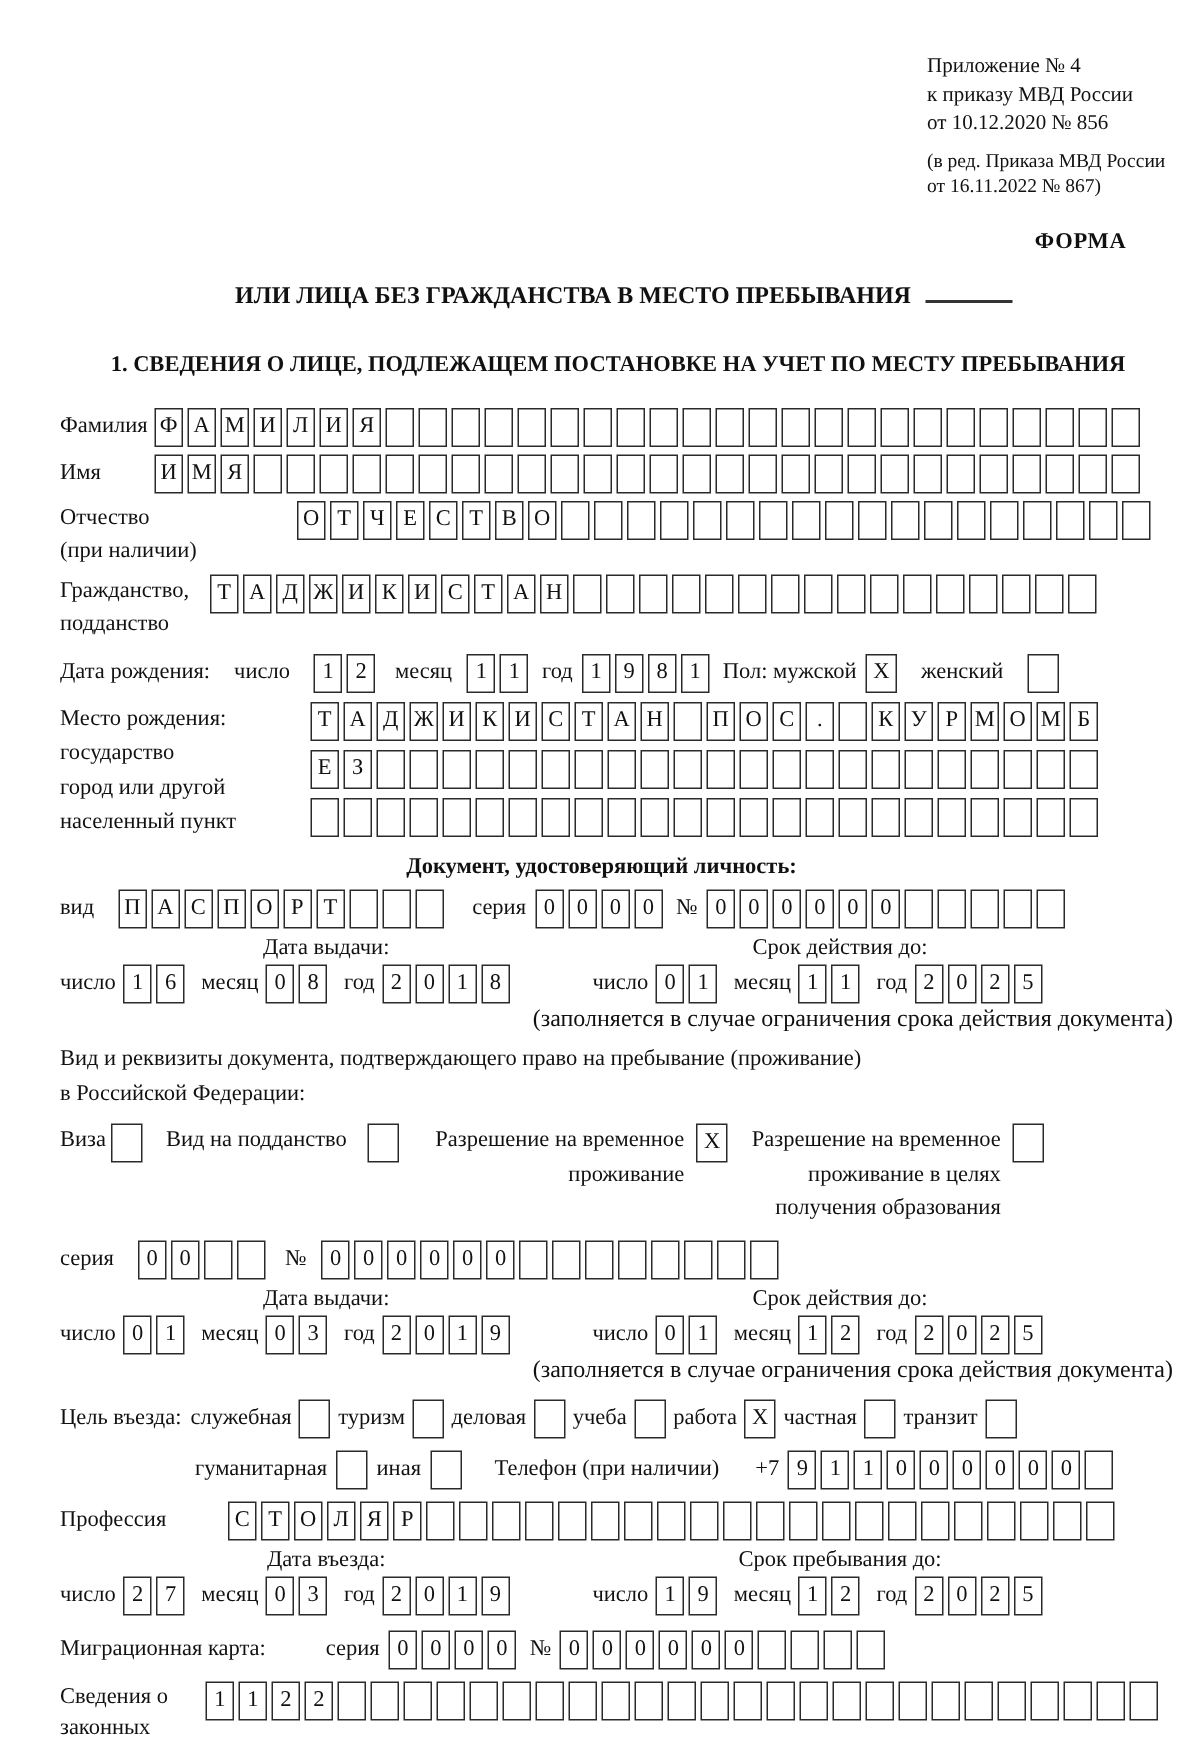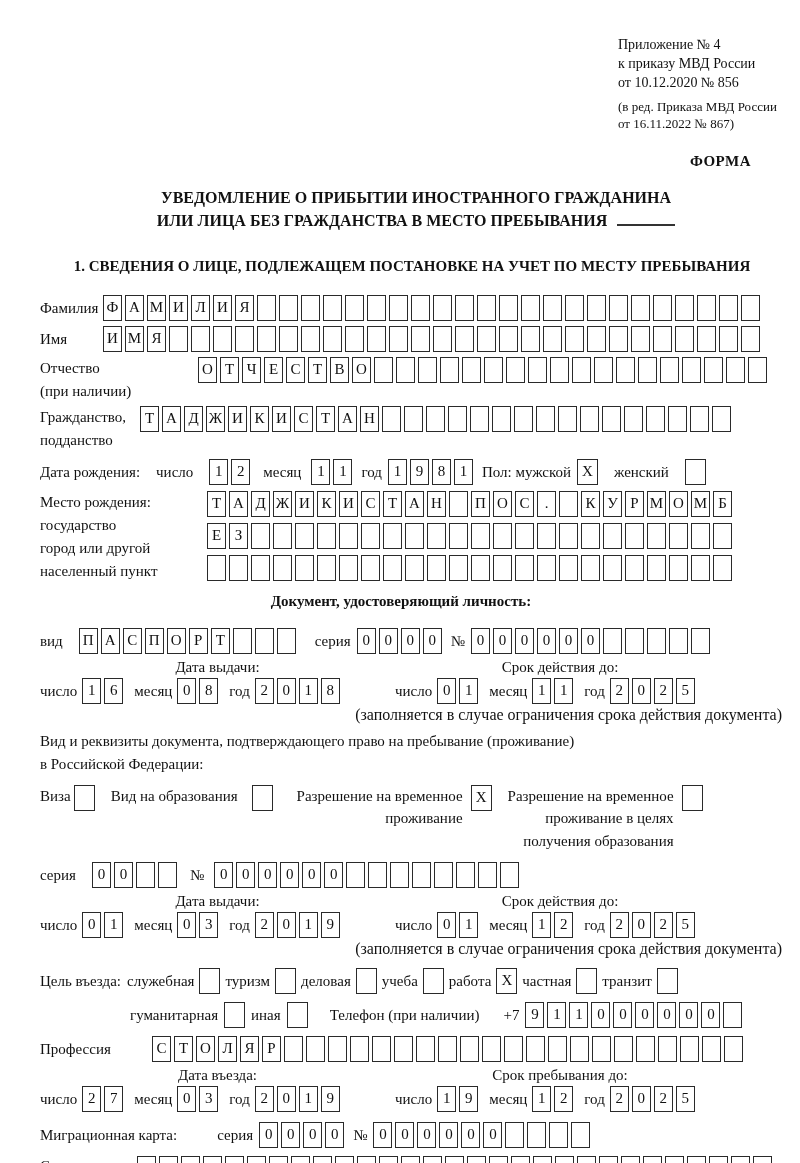--- a/index.html
+++ b/index.html
@@ -31,21 +31,21 @@
 
   .w-surname { width:63px; }
   .w-patr { width:158px; }
   .w-cit { width:100px; }
   .w-birth { width:167px; line-height:1.53; }
   .w-prof { width:112px; }
   .w-legal { width:97px; line-height:1.42; }
 
   .stack > .cells { margin-bottom:6px; }
 
-  .center-bold { text-align:center; font-weight:bold; font-size:15px; margin:6px 30px 18px 0; }
+  .center-bold { text-align:center; font-weight:bold; font-size:15px; margin:6px 30px 6px 0; }
 
   .gap6{ display:inline-block; width:6px; } .gap10{ display:inline-block; width:10px; }
   .gap16{ display:inline-block; width:16px; } .gap24{ display:inline-block; width:24px; }
 
   .date-labels { display:flex; font-size:15px; margin-top:4px; }
   .date-labels span { display:block; }
   .dl-left { width:355px; text-align:center; }
   .dl-right { width:330px; text-align:center; }
   .daterow { display:flex; align-items:center; margin-top:2px; }
   .dgroup { display:flex; align-items:center; }
@@ -76,21 +76,20 @@
     <div>от 10.12.2020 № 856</div>
     <div class="amend">
       <div>(в ред. Приказа МВД России</div>
       <div>от 16.11.2022 № 867)</div>
     </div>
   </div>
 
   <div class="forma">ФОРМА</div>
 
   <div class="title">
-    <div>УВЕДОМЛЕНИЕ О ПРИБЫТИИ ИНОСТРАННОГО ГРАЖДАНИНА</div>
     <div>
       <span>ИЛИ ЛИЦА БЕЗ ГРАЖДАНСТВА В МЕСТО ПРЕБЫВАНИЯ</span><span class="tuline"></span>
     </div>
   </div>
 
   <div class="sec1">1. СВЕДЕНИЯ О ЛИЦЕ, ПОДЛЕЖАЩЕМ ПОСТАНОВКЕ НА УЧЕТ ПО МЕСТУ ПРЕБЫВАНИЯ</div>
 
   <div class="fields">
 
     <div class="row">
@@ -455,21 +454,21 @@
       <div>в Российской Федерации:</div>
     </div>
 
     <div class="permits">
       <span class="permit-item">
         <span class="plbl">Виза</span>
         <span class="chk" style="margin-left:3px;"></span>
       </span>
       <span class="gap16"></span>
       <span class="permit-item">
-        <span class="plbl">Вид на образования</span>
+        <span class="plbl">Вид на подданство</span>
         <span class="chk" style="margin-left:14px;"></span>
       </span>
       <span class="gap24"></span>
       <span class="permit-item">
         <span class="plbl">
           <span style="display:block">Разрешение на временное</span>
           <span style="display:block">проживание</span>
         </span>
         <span class="chk">X</span>
       </span>

